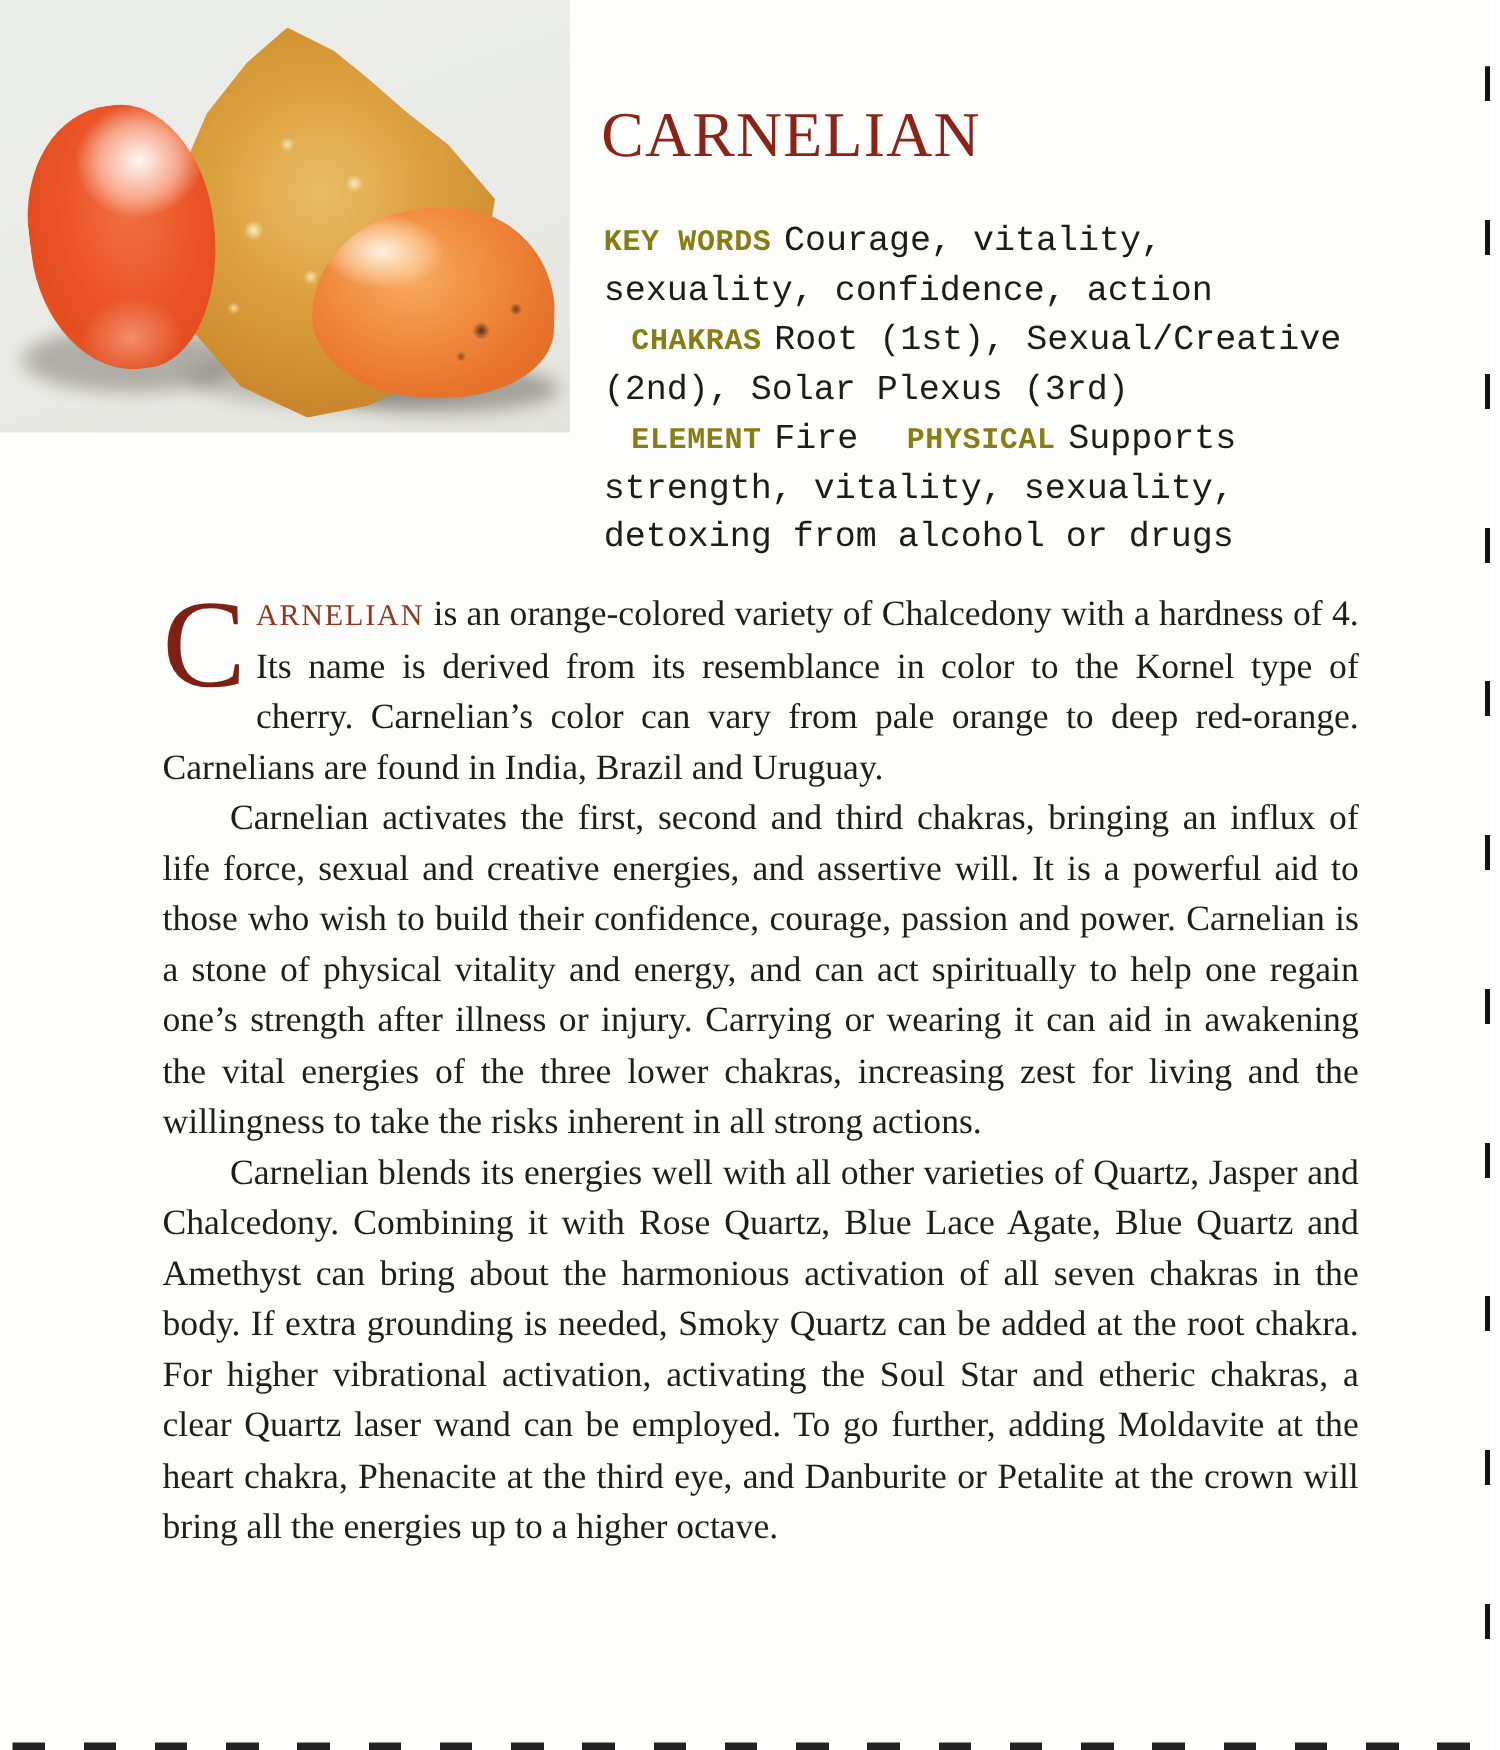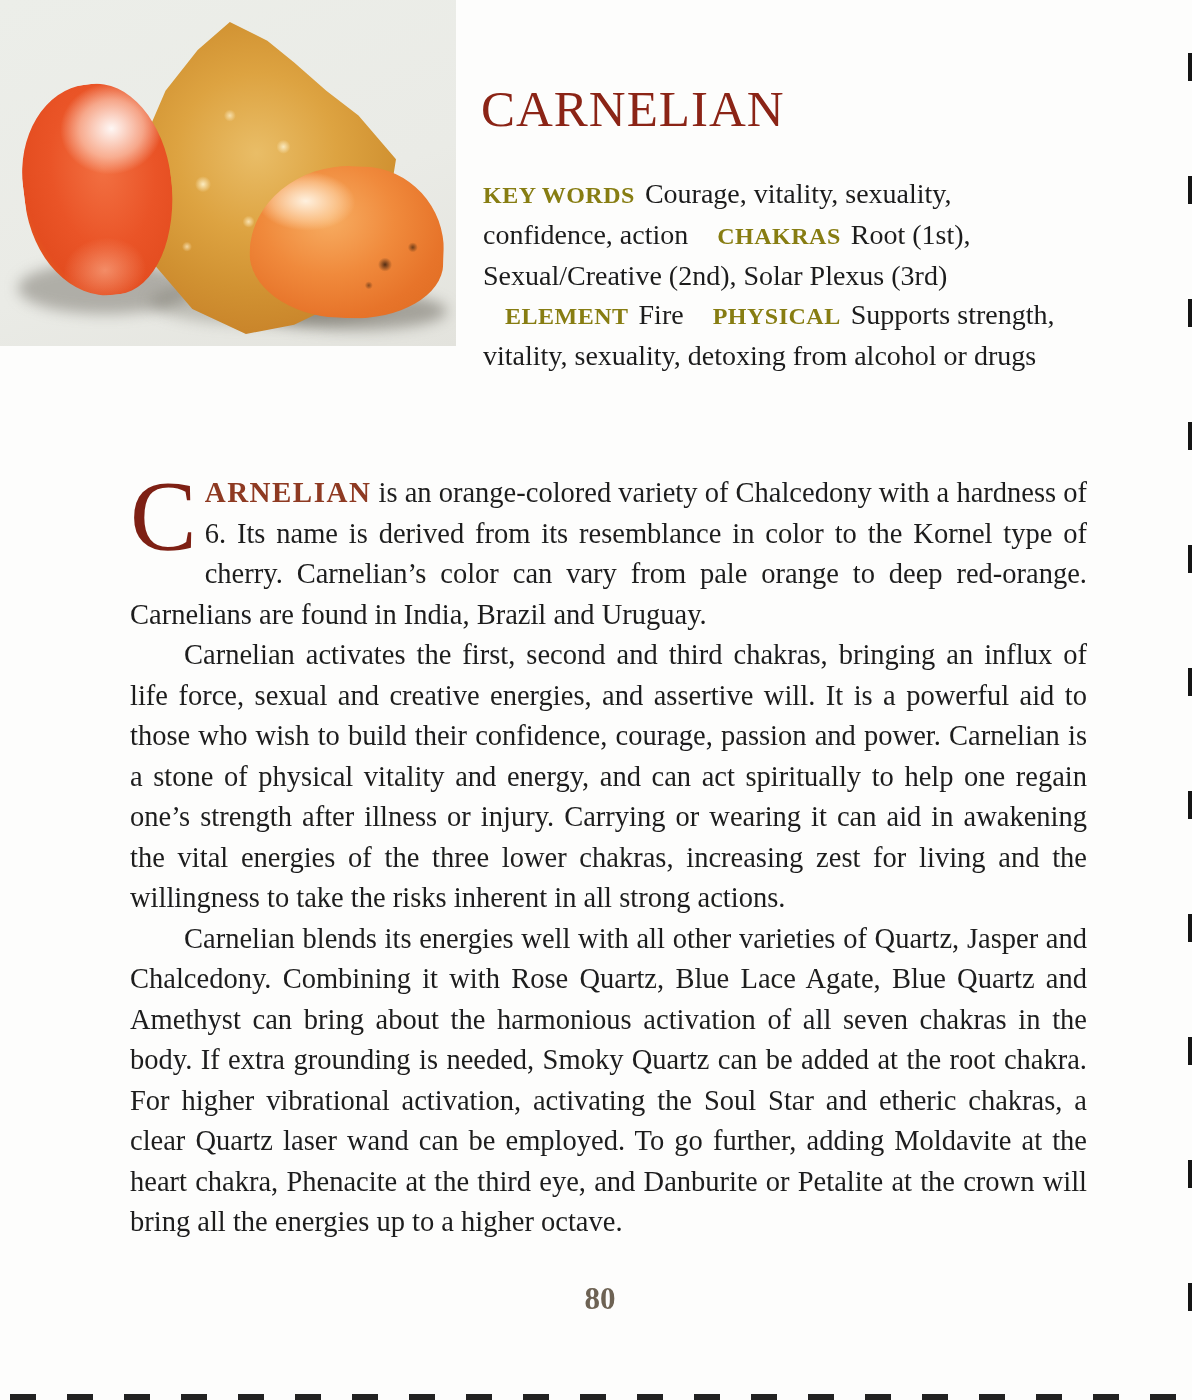--- a/index.html
+++ b/index.html
@@ -59,21 +59,21 @@
 
   
   .title{
     position:absolute;left:481px;top:80px;margin:0;
     font-size:51px;font-weight:normal;letter-spacing:1px;
     color:#8b2416;
   }
 
   
   .props{font-size:28px;line-height:39px;color:#1c1c1c;}
-  .props-right{position:absolute;left:483px;top:174px;width:604px;}
+  .props-right{position:absolute;left:483px;top:174px;width:604px;font-family:Liberation Mono, monospace;}
   .props-full{position:absolute;left:133px;top:362px;width:962px;}
   .plabel{
     font-weight:bold;color:#877d12;font-size:24px;letter-spacing:.5px;
     margin:0 10px 0 22px;
   }
   .plabel:first-child{margin-left:0;}
 
   
   .body-copy{
     position:absolute;left:130px;top:472px;width:957px;
@@ -82,21 +82,21 @@
   }
   .body-copy p{margin:0;}
   .body-copy p.indented{text-indent:54px;font-family:Liberation Serif, serif;}
   .dropcap{
     float:left;
     font-size:100px;line-height:79px;
     padding:4px 8px 0 0;
     color:#7e2014;
   }
   .leadword{
-    color:#8e3a22;font-size:29px;letter-spacing:1.5px;font-weight:bold;
+    color:#8e3a22;font-size:24px;letter-spacing:1.5px;font-weight:normal;
   }
 
   
   .page-number{
     position:absolute;left:0;top:1281px;width:1200px;
     text-align:center;font-size:31px;font-weight:bold;color:#6d6253;
   }
 
   
   .right-marks{
@@ -126,23 +126,22 @@
 
   <div class="props props-right">
     <span class="plabel">KEY WORDS</span><span class="ptext">Courage, vitality, sexuality, confidence, action</span>
     <span class="plabel">CHAKRAS</span><span class="ptext">Root (1st), Sexual/Creative (2nd), Solar Plexus (3rd)</span>
     <span class="plabel">ELEMENT</span><span class="ptext">Fire</span>
     <span class="plabel">PHYSICAL</span><span class="ptext">Supports strength, vitality, sexuality, detoxing from alcohol or drugs</span>
   </div>
 
 
   <div class="body-copy">
-    <p><span class="dropcap">C</span><span class="leadword">ARNELIAN</span><span> is an orange-colored variety of Chalcedony with a hardness of 6. Its name is derived from its resemblance in color to the Kornel type of cherry. Carnelian’s color can vary from pale orange to deep red-orange. Carnelians are found in India, Brazil and Uruguay.</span></p>
+    <p><span class="dropcap">C</span><span class="leadword">ARNELIAN</span><span> is an orange-colored variety of Chalcedony with a hardness of 4. Its name is derived from its resemblance in color to the Kornel type of cherry. Carnelian’s color can vary from pale orange to deep red-orange. Carnelians are found in India, Brazil and Uruguay.</span></p>
     <p class="indented">Carnelian activates the first, second and third chakras, bringing an influx of life force, sexual and creative energies, and assertive will. It is a powerful aid to those who wish to build their confidence, courage, passion and power. Carnelian is a stone of physical vitality and energy, and can act spiritually to help one regain one’s strength after illness or injury. Carrying or wearing it can aid in awakening the vital energies of the three lower chakras, increasing zest for living and the willingness to take the risks inherent in all strong actions.</p>
     <p class="indented">Carnelian blends its energies well with all other varieties of Quartz, Jasper and Chalcedony. Combining it with Rose Quartz, Blue Lace Agate, Blue Quartz and Amethyst can bring about the harmonious activation of all seven chakras in the body. If extra grounding is needed, Smoky Quartz can be added at the root chakra. For higher vibrational activation, activating the Soul Star and etheric chakras, a clear Quartz laser wand can be employed. To go further, adding Moldavite at the heart chakra, Phenacite at the third eye, and Danburite or Petalite at the crown will bring all the energies up to a higher octave.</p>
   </div>
 
-  <div class="page-number">80</div>
 
   <div class="right-marks"></div>
   <div class="bottom-marks"></div>
 
 </div>
 
 </body></html>

